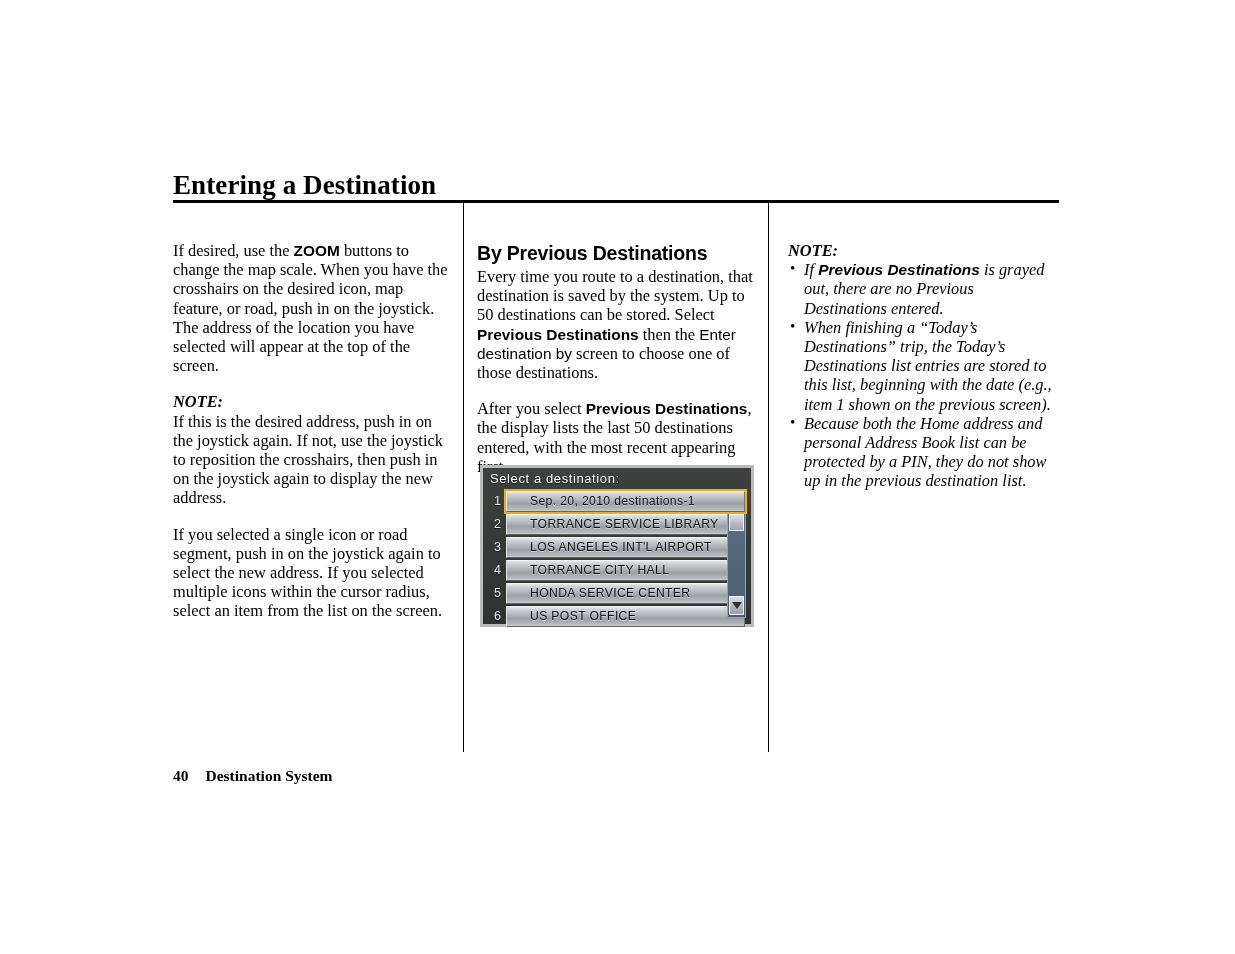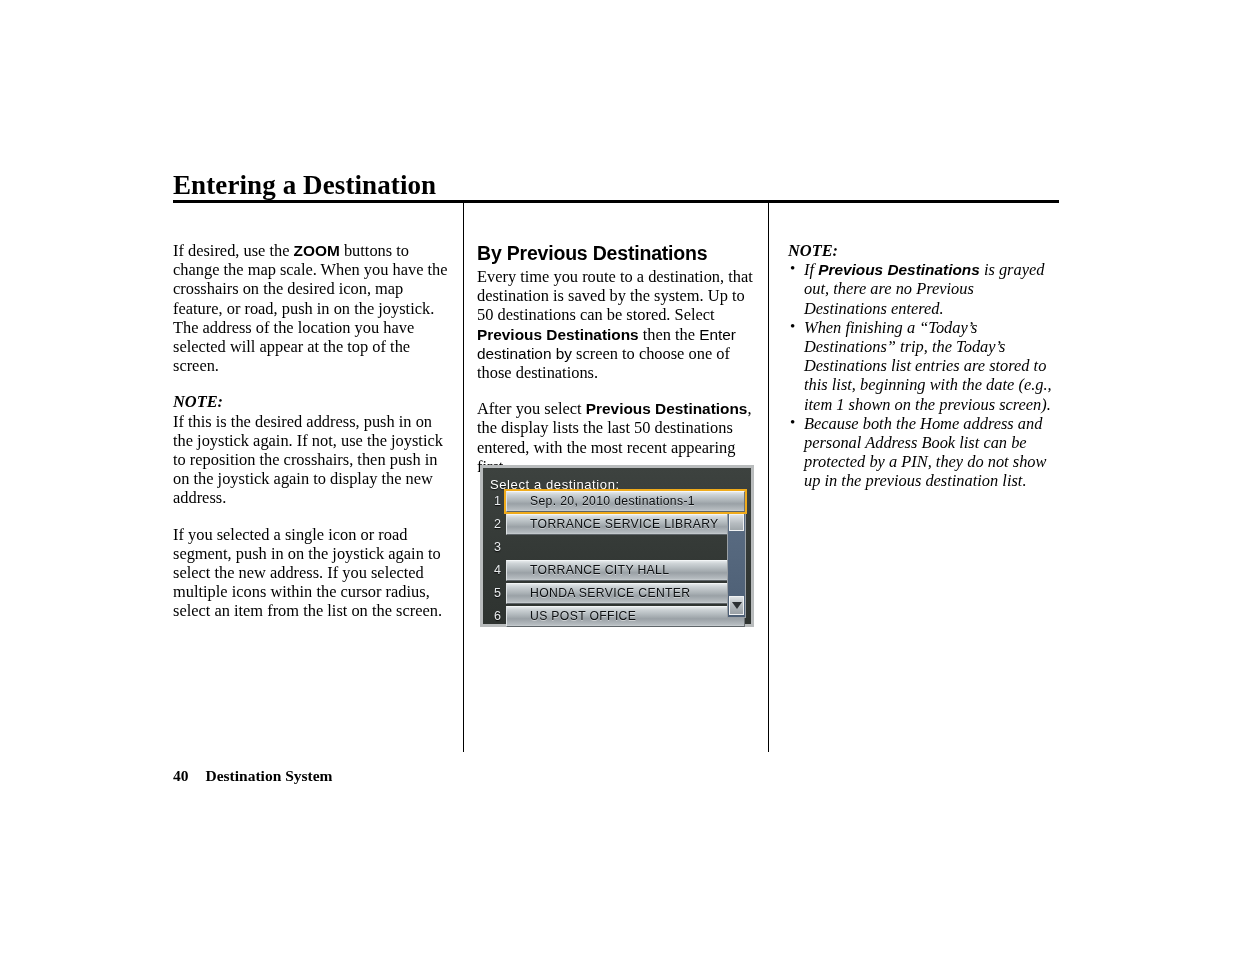--- a/index.html
+++ b/index.html
@@ -145,21 +145,21 @@
     height: 156px;
     background: linear-gradient(180deg, #3d423f 0%, #343936 55%, #2e3330 100%);
     border: 3px solid #b9bcbd;
     box-sizing: content-box;
     padding: 0;
     font-family: "Liberation Sans", sans-serif;
   }
   .nav-title {
     position: absolute;
     left: 7px;
-    top: 9px;
+    top: 3px;
     color: #ffffff;
     font-family: "Liberation Sans", sans-serif;
     font-size: 13px;
     letter-spacing: 0.6px;
     text-shadow: 0 1px 1px rgba(0,0,0,0.75);
     white-space: nowrap;
   }
   .nav-list {
     position: absolute;
     left: 6px;
@@ -317,20 +317,23 @@
             </div>
           </div>
           <div class="nav-row">
             <div class="nav-num">2</div>
             <div class="nav-btn">
               <span class="label">TORRANCE SERVICE LIBRARY</span>
             </div>
           </div>
           <div class="nav-row">
             <div class="nav-num">3</div>
+            <div class="nav-btn">
+              <span class="label">LOS ANGELES INT'L AIRPORT</span>
+            </div>
           </div>
           <div class="nav-row">
             <div class="nav-num">4</div>
             <div class="nav-btn">
               <span class="label">TORRANCE CITY HALL</span>
             </div>
           </div>
           <div class="nav-row">
             <div class="nav-num">5</div>
             <div class="nav-btn">

